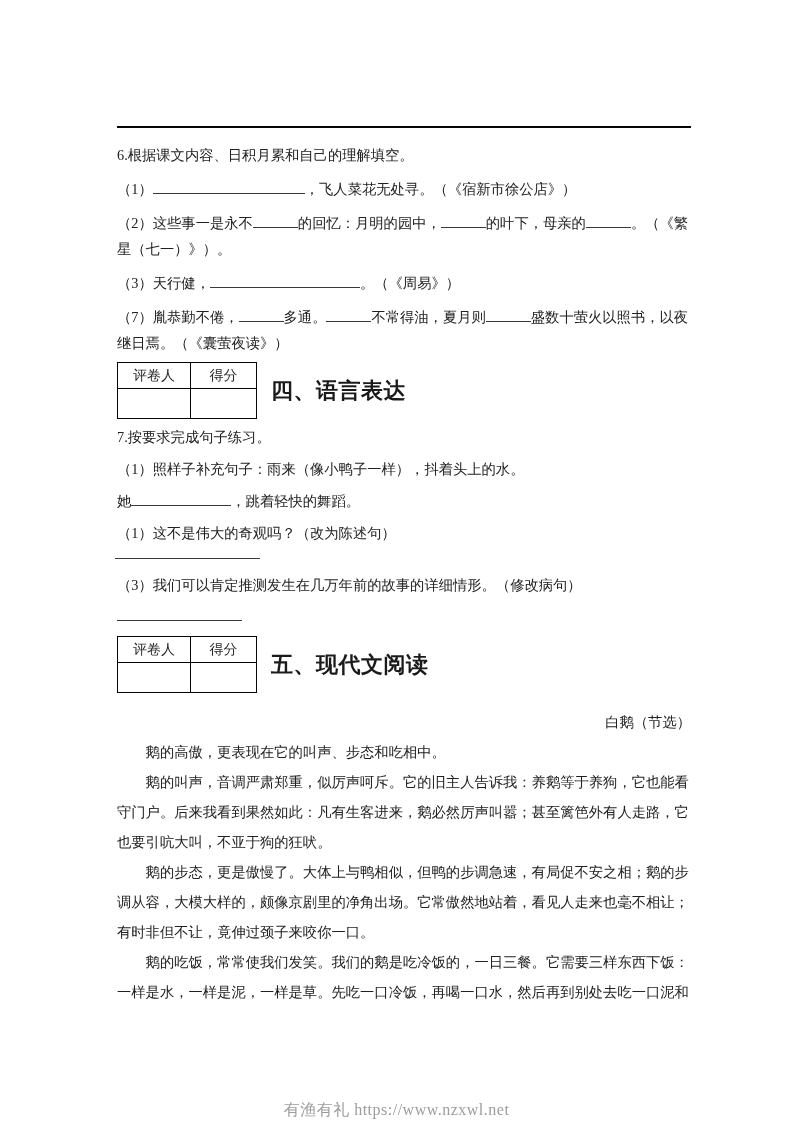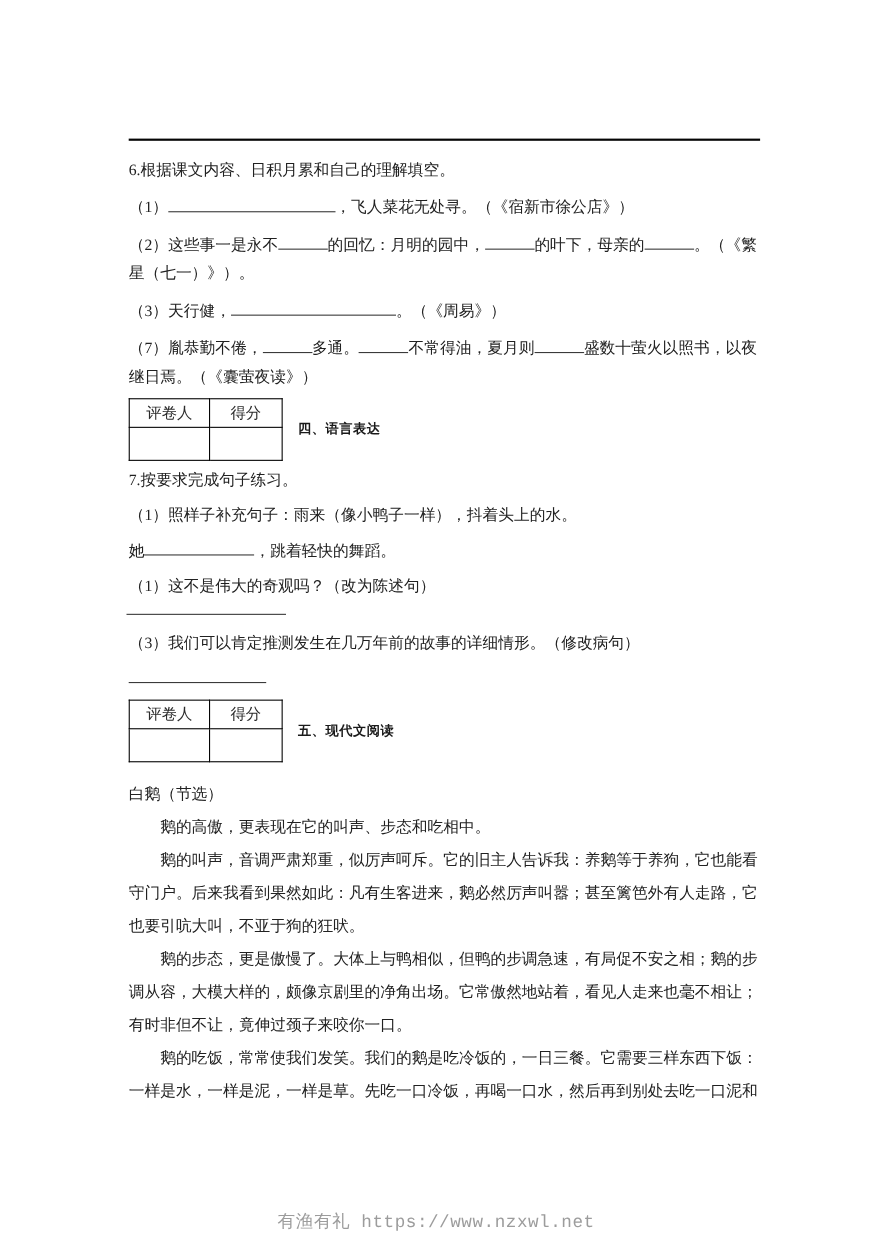--- a/index.html
+++ b/index.html
@@ -22,32 +22,32 @@
   .score-row{display:flex;align-items:center;}
   table.score{border-collapse:collapse;background:#fff;}
   table.score td{
     border:1.8px solid #050505;text-align:center;vertical-align:middle;
     font-size:14px;color:#2a2a2a;padding:0;
   }
   td.c1{width:72px;} td.c2{width:65px;}
   tr.hrow td{height:25px;} tr.brow td{height:29px;}
   .section-title{
     font-family:"Liberation Sans","DejaVu Sans",sans-serif;
-    font-weight:bold;font-size:12px;color:#1a1a1a;
+    font-weight:bold;font-size:22px;color:#1a1a1a;
     margin-left:14px;letter-spacing:0.5px;
   }
   
   .reading{font-size:14.3px;line-height:30px;}
   .reading p{margin:0;}
   .reading .indent{text-indent:2em;}
-  .reading .centered{text-align:left;}
+  .reading .centered{text-align:right;}
   
   .footer{
     left:0;width:793px;top:1058px;text-align:center;
-    font-family:Liberation Mono, monospace;
+    font-family:Liberation Serif, serif;
     font-size:16px;color:#9c9c9c;letter-spacing:0.5px;
   }
 </style>
 </head>
 <body>
 
 <div class="abs content-w top-rule"></div>
 
 <div class="abs content-w txt qblock" style="top:100px;">
   <p>6.根据课文内容、日积月累和自己的理解填空。</p>

